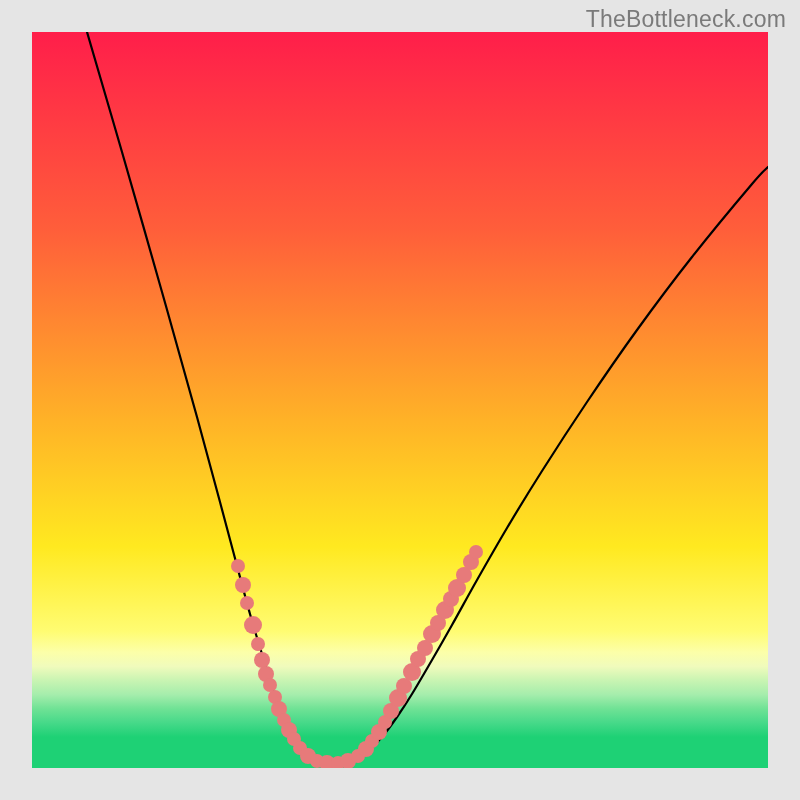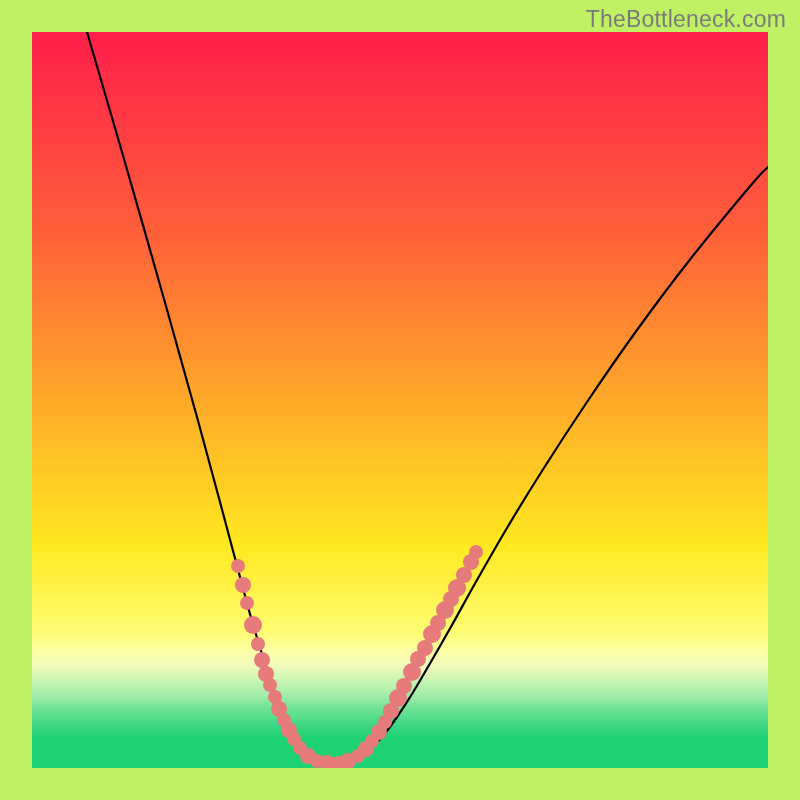--- a/index.html
+++ b/index.html
@@ -8,21 +8,21 @@
     width: 800px;
     height: 800px;
     background: #000000;
     overflow: hidden;
     font-family: Arial, Helvetica, sans-serif;
   }
   .outer {
     position: relative;
     width: 800px;
     height: 800px;
-    background: #bef264;
+    background: #e5e5e5;
   }
   .plot-area {
     position: absolute;
     left: 32px;
     top: 32px;
     width: 736px;
     height: 736px;
   }
   .grad-main {
     position: absolute;

